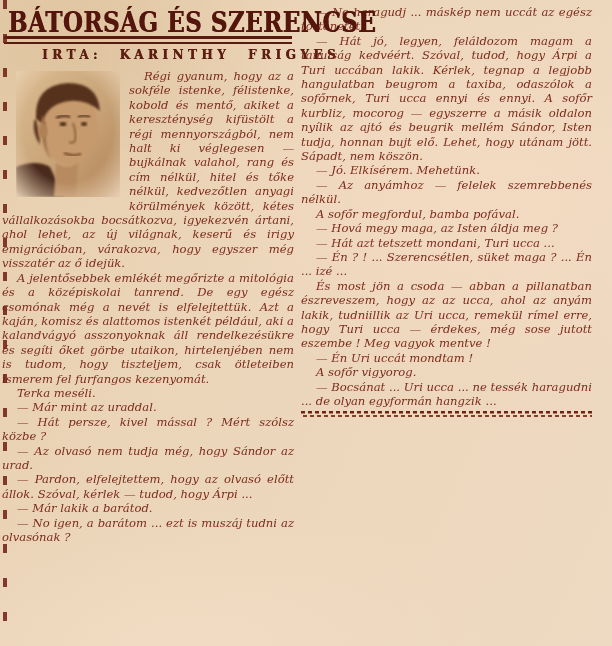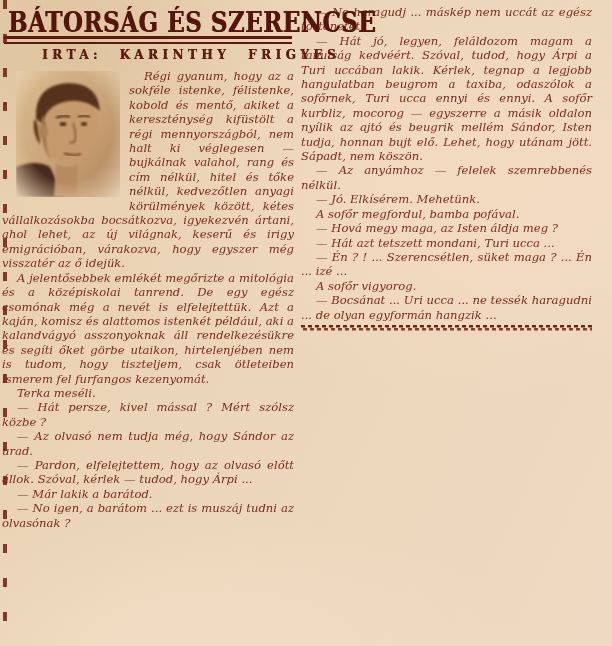--- a/index.html
+++ b/index.html
@@ -150,38 +150,41 @@
             <path d="M48,82 q8,4 17,1" stroke="#77492c" stroke-width="2.2" fill="none" filter="url(#soft)"></path>
 
             <ellipse cx="27" cy="60" rx="4.5" ry="7" fill="#b08156" filter="url(#soft)"></ellipse>
 
             <rect width="104" height="126" fill="url(#vig)"></rect>
           </svg>
         </div>
         <p>Régi gyanum, hogy az a sokféle istenke, félistenke, kobold és mentő, akiket a kereszténység kifüstölt a régi mennyországból, nem halt ki véglegesen — bujkálnak valahol, rang és cím nélkül, hitel és tőke nélkül, kedvezőtlen anyagi körülmények között, kétes vállalkozásokba bocsátkozva, igyekezvén ártani, ahol lehet, az új világnak, keserű és irigy emigrációban, várakozva, hogy egyszer még visszatér az ő idejük.</p>
         <p>A jelentősebbek emlékét megőrizte a mitológia és a középiskolai tanrend. De egy egész csomónak még a nevét is elfelejtettük. Azt a kaján, komisz és alattomos istenkét például, aki a kalandvágyó asszonyoknak áll rendelkezésükre és segíti őket görbe utaikon, hirtelenjében nem is tudom, hogy tiszteljem, csak ötleteiben ismerem fel furfangos kezenyomát.</p>
         <p>Terka meséli.</p>
+        <p>— Már mint az uraddal.</p>
         <p>— Hát persze, kivel mással ? Mért szólsz közbe ?</p>
         <p>— Az olvasó nem tudja még, hogy Sándor az urad.</p>
         <p>— Pardon, elfelejtettem, hogy az olvasó előtt állok. Szóval, kérlek — tudod, hogy Árpi ...</p>
         <p>— Már lakik a barátod.</p>
         <p>— No igen, a barátom ... ezt is muszáj tudni az olvasónak ?</p>
       </div>
     </div>
 
     <div class="col">
       <div class="body-text">
         <p>— Ne haragudj ... máskép nem uccát az egész történetet.</p>
         <p>— Hát jó, legyen, feláldozom magam a tanulság kedvéért. Szóval, tudod, hogy Árpi a Turi uccában lakik. Kérlek, tegnap a legjobb hangulatban beugrom a taxiba, odaszólok a sofőrnek, Turi ucca ennyi és ennyi. A sofőr kurbliz, mocorog — egyszerre a másik oldalon nyílik az ajtó és beugrik mellém Sándor, Isten tudja, honnan bujt elő. Lehet, hogy utánam jött. Sápadt, nem köszön.</p>
+        <p>— Jó. Elkísérem. Mehetünk.</p>
         <p>— Az anyámhoz — felelek szemrebbenés nélkül.</p>
-        <p>— Jó. Elkísérem. Mehetünk.</p>
         <p>A sofőr megfordul, bamba pofával.</p>
         <p>— Hová megy maga, az Isten áldja meg ?</p>
         <p>— Hát azt tetszett mondani, Turi ucca ...</p>
         <p>— Én ? ! ... Szerencsétlen, süket maga ? ... Én ... izé ...</p>
+        <p>És most jön a csoda — abban a pillanatban észreveszem, hogy az az ucca, ahol az anyám lakik, tudniillik az Uri ucca, remekül rímel erre, hogy Turi ucca — érdekes, még sose jutott eszembe ! Meg vagyok mentve !</p>
+        <p>— Én Uri uccát mondtam !</p>
         <p>A sofőr vigyorog.</p>
         <p>— Bocsánat ... Uri ucca ... ne tessék haragudni ... de olyan egyformán hangzik ...</p>
         <div class="end-rule"></div>
       </div>
     </div>
 
   </div>
 </div>
 
 </body></html>

